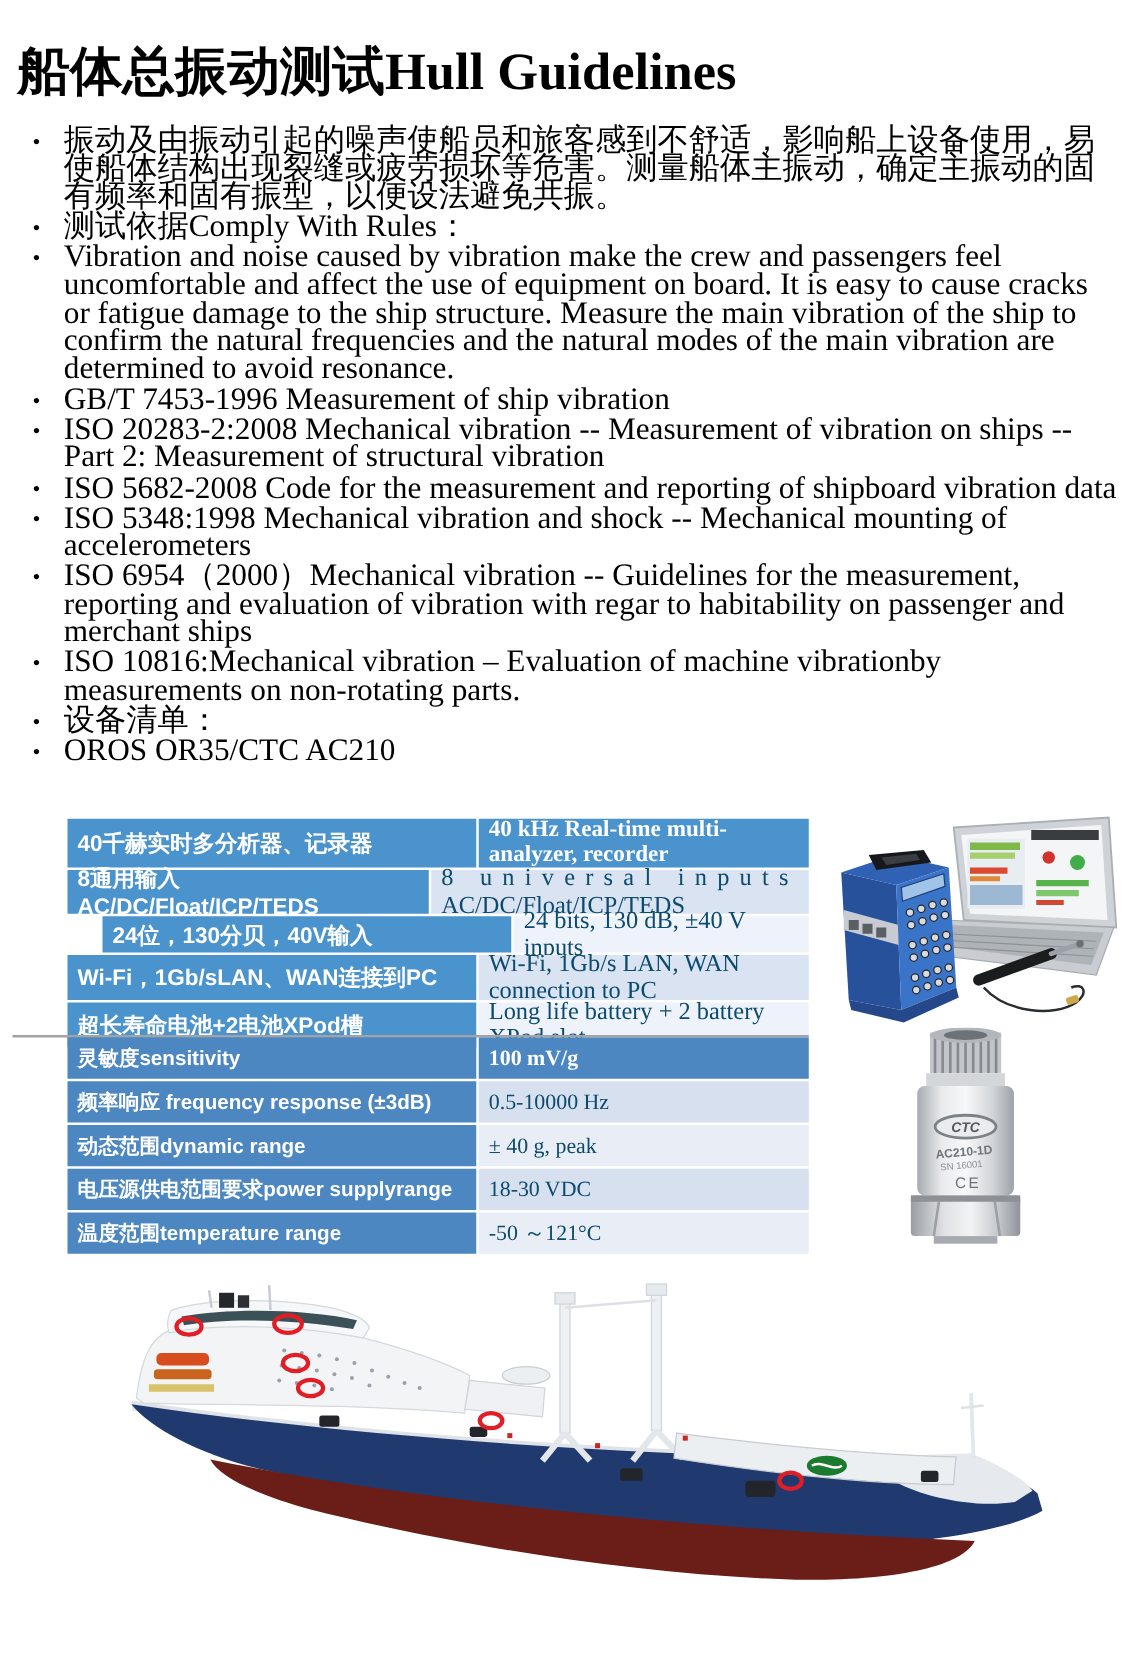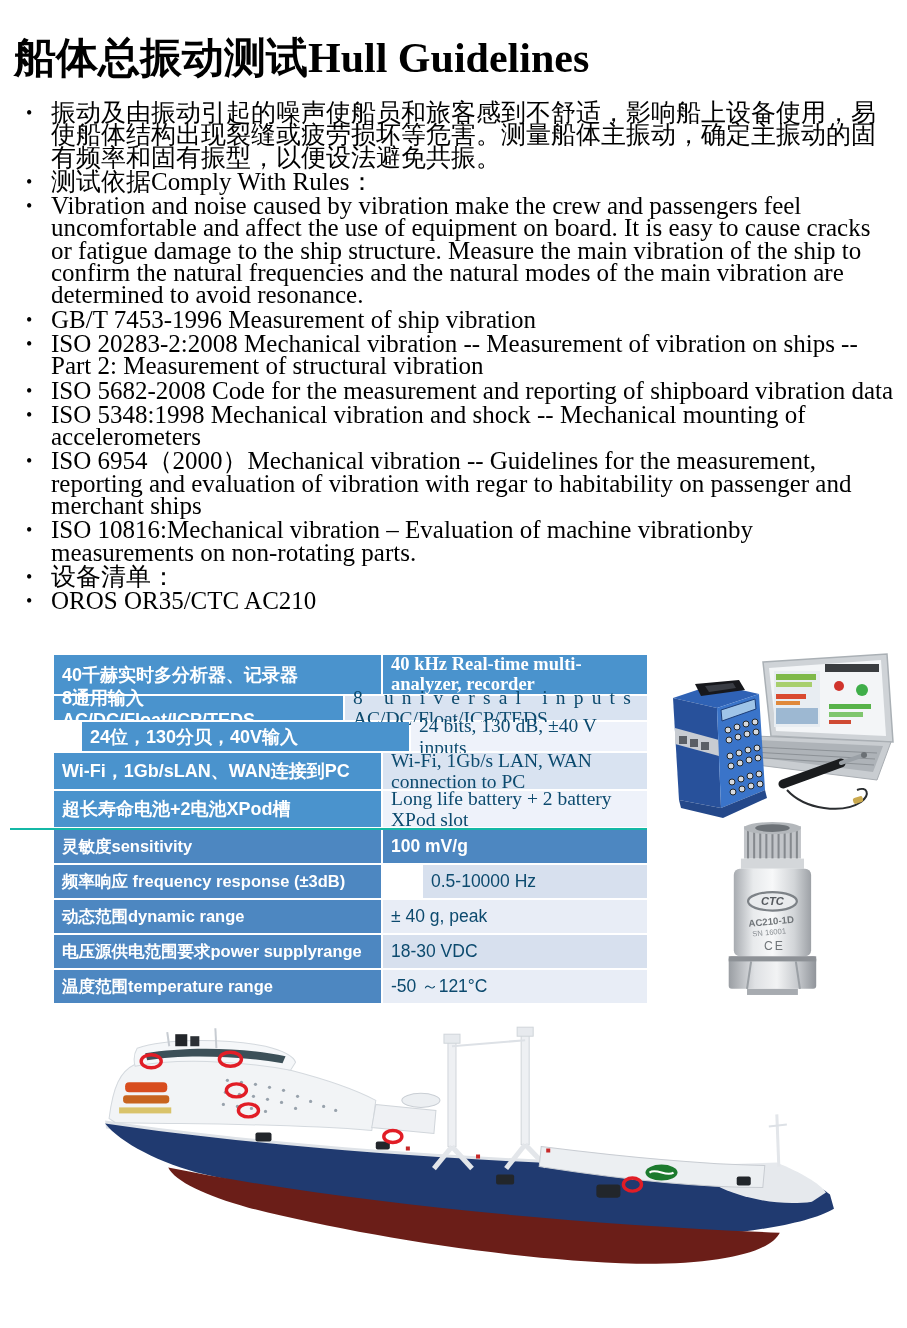--- a/index.html
+++ b/index.html
@@ -37,40 +37,40 @@
     flex:1;box-sizing:border-box;padding:1px 8px;
     display:flex;flex-direction:column;justify-content:center;color:#0c4a6e;
   }
   .spec-value .vline{display:block;}
   .spec-value .spread{letter-spacing:0.42em;white-space:nowrap;}
   
   #analyzer-table{left:10px;top:655px;width:637px;z-index:1;}
   #analyzer-table .spec-label{background:#4a93cd;font-size:18px;}
   #analyzer-table .spec-value{font-family:"Liberation Serif", serif;font-size:19.5px;line-height:1.08;}
   #analyzer-table .spec-row:nth-child(1){height:39px;}
-  #analyzer-table .spec-row:nth-child(2){height:24px;}
+  #analyzer-table .spec-row:nth-child(2){height:35px;}
   #analyzer-table .spec-row:nth-child(3){height:29px;margin-left:28px;}
   #analyzer-table .spec-row:nth-child(4){height:36px;}
   #analyzer-table .spec-row:nth-child(5){height:36px;}
   #analyzer-table .spec-row.header-row .spec-value{
     background:#4a93cd;color:#fff;font-weight:bold;font-size:18.5px;
   }
   #analyzer-table .spec-row:nth-child(2) .spec-value{background:#d9e3f1;}
   #analyzer-table .spec-row:nth-child(3) .spec-value{background:#eef2fa;}
   #analyzer-table .spec-row:nth-child(4) .spec-value{background:#d9e3f1;}
   #analyzer-table .spec-row:nth-child(5) .spec-value{background:#eef2fa;}
   
-  #sensor-table{left:10px;top:828px;width:637px;z-index:3;border-top:2px solid #14b8a6;}
+  #sensor-table{left:10px;top:828px;width:637px;z-index:3;border-top:2px solid #a3a3a3;}
   #sensor-table .spec-label{background:#4d87c1;font-size:16.5px;}
-  #sensor-table .spec-value{font-family:Liberation Sans, sans-serif;font-size:17.5px;line-height:1.05;}
+  #sensor-table .spec-value{font-family:Liberation Serif, serif;font-size:17.5px;line-height:1.05;}
   #sensor-table .spec-row{height:33px;}
   #sensor-table .spec-row.header-row .spec-value{
     background:#4d87c1;color:#fff;font-weight:bold;
   }
-  #sensor-table .spec-row:nth-child(2) .spec-value{background:#d7e0ee;margin-left:40px;}
+  #sensor-table .spec-row:nth-child(2) .spec-value{background:#d7e0ee;}
   #sensor-table .spec-row:nth-child(3) .spec-value{background:#e8edf6;}
   #sensor-table .spec-row:nth-child(4) .spec-value{background:#d7e0ee;}
   #sensor-table .spec-row:nth-child(5) .spec-value{background:#e8edf6;}
   
   .figure{position:absolute;}
   #analyzer-photo{left:655px;top:650px;width:250px;height:170px;}
   #sensor-photo{left:716px;top:822px;width:118px;height:175px;}
   #ship-figure{left:75px;top:1025px;width:772px;height:248px;}
 </style>
 </head>

